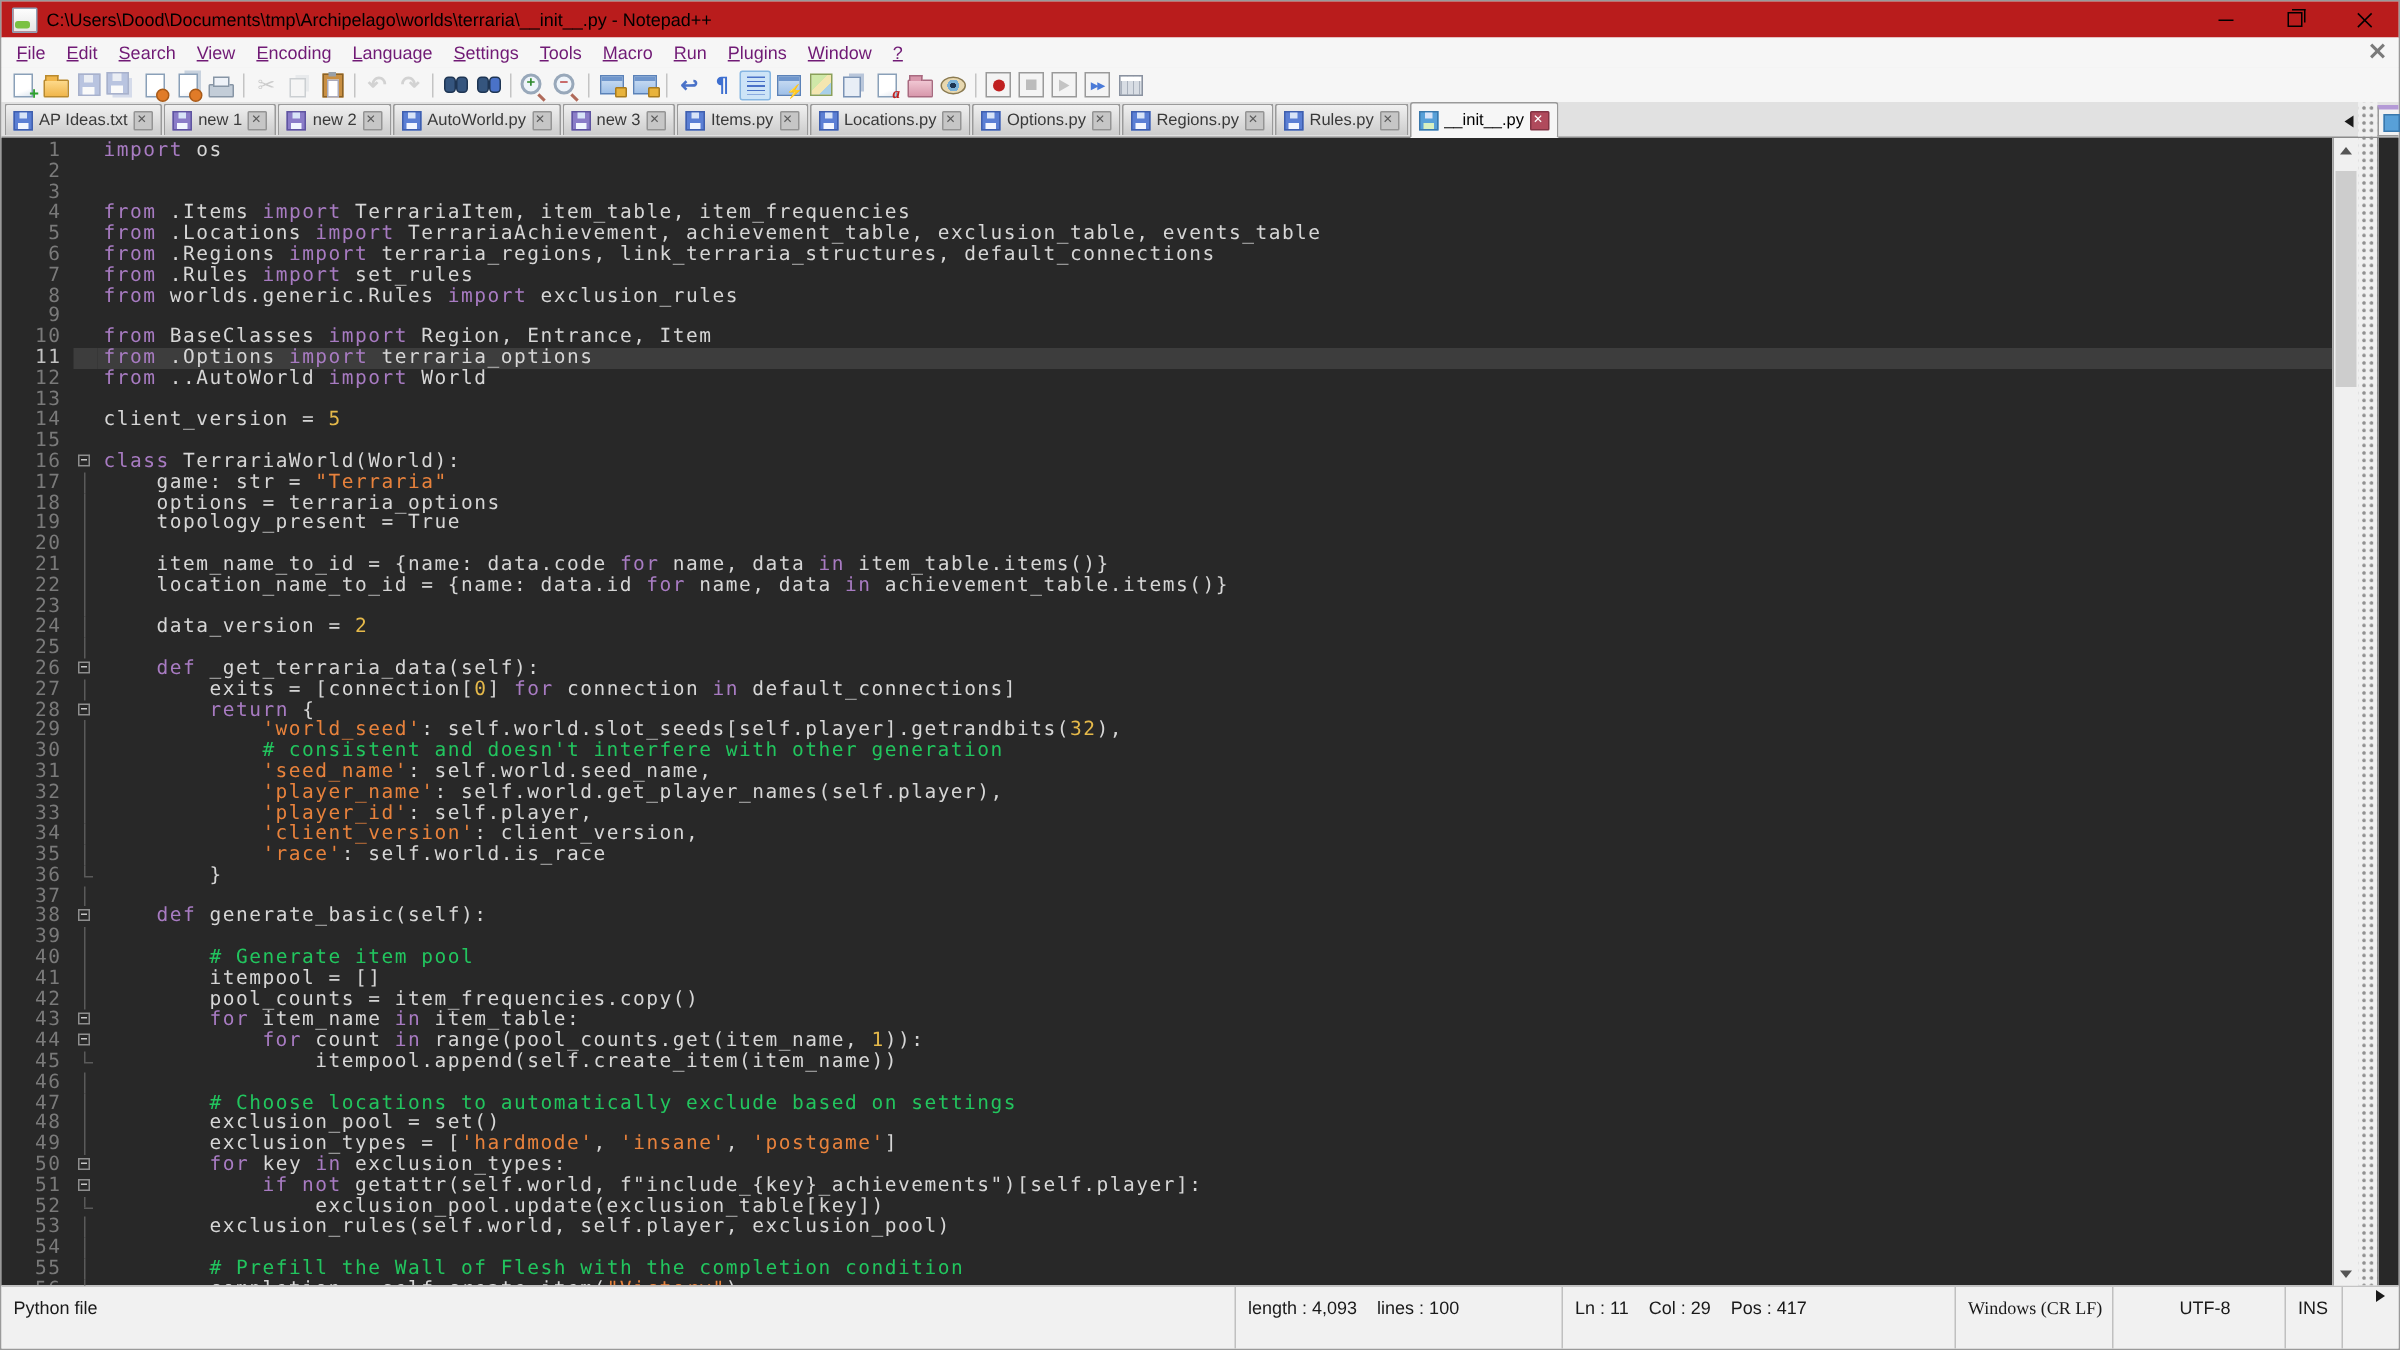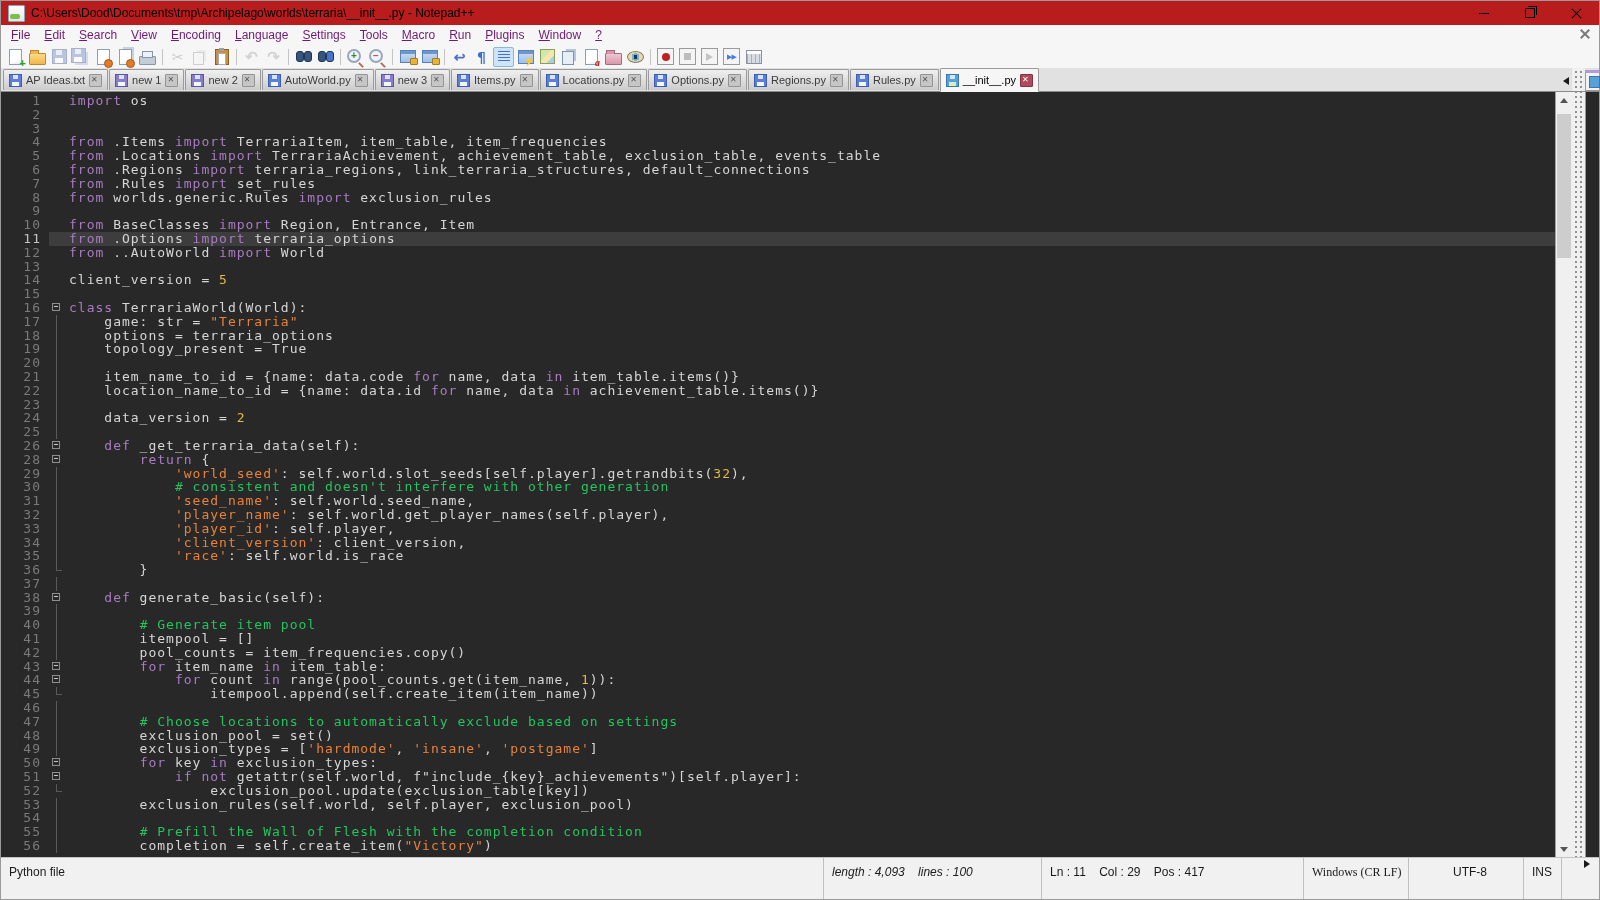--- a/index.html
+++ b/index.html
@@ -145,21 +145,21 @@
   .sb-thumb{position:absolute;left:1px;right:1px;top:22px;height:144px;background:#cdcdcd;}
   .grip{flex:none;width:13px;background-color:#f0f0f0;
     background-image:radial-gradient(circle at 2px 2px,#909090 1px,transparent 1.4px);background-size:5px 5px;background-position:2px 3px;}
   .sliver-edit{flex:none;width:14px;background:#282828;border-left:1px solid #9a9a9a;box-sizing:border-box;}
 
   
   .statusbar{height:42px;flex:none;background:#f1f1f1;border-top:1px solid #c4c4c4;display:flex;
     font-size:12px;color:#1a1a1a;box-sizing:border-box;}
   .sp{padding:7px 0 0 8px;box-sizing:border-box;white-space:pre;overflow:hidden;}
   .sp+.sp{border-left:1px solid #c0c0c0;}
-  .sp1{width:822px;} .sp2{width:218px;font-style:italic;} .sp3{width:262px;} .sp4{width:105px;font-family:Liberation Serif, serif;} .sp5{width:115px;text-align:center;} .sp6{width:38px;} .sp7{flex:1;border-left:1px solid #c0c0c0;}
+  .sp1{width:822px;} .sp2{width:218px;} .sp3{width:262px;} .sp4{width:105px;font-family:Liberation Serif, serif;} .sp5{width:115px;text-align:center;} .sp6{width:38px;} .sp7{flex:1;border-left:1px solid #c0c0c0;}
   .tab-arrow-right{position:absolute;right:9px;bottom:31px;width:0;height:0;
     border-left:6px solid #1a1a1a;border-top:4px solid transparent;border-bottom:4px solid transparent;}
 </style>
 </head>
 <body>
 
 <div class="window">
 
   <div class="titlebar">
     <span class="app-ico"></span>
@@ -475,20 +475,25 @@
         </div>
         <div class="line">
           <span class="ln">25</span>
           <span class="fold f-l"></span>
           <span class="txt"></span>
         </div>
         <div class="line">
           <span class="ln">26</span>
           <span class="fold f-b"></span>
           <span class="txt"><span class="td">    </span><span class="tk">def</span><span class="td"> _get_terraria_data(self):</span></span>
+        </div>
+        <div class="line">
+          <span class="ln">27</span>
+          <span class="fold f-l"></span>
+          <span class="txt"><span class="td">        exits = [connection[</span><span class="tn">0</span><span class="td">] </span><span class="tk">for</span><span class="td"> connection </span><span class="tk">in</span><span class="td"> default_connections]</span></span>
         </div>
         <div class="line">
           <span class="ln">28</span>
           <span class="fold f-b"></span>
           <span class="txt"><span class="td">        </span><span class="tk">return</span><span class="td"> {</span></span>
         </div>
         <div class="line">
           <span class="ln">29</span>
           <span class="fold f-l"></span>
           <span class="txt"><span class="td">            </span><span class="ts">'world_seed'</span><span class="td">: self.world.slot_seeds[self.player].getrandbits(</span><span class="tn">32</span><span class="td">),</span></span>

